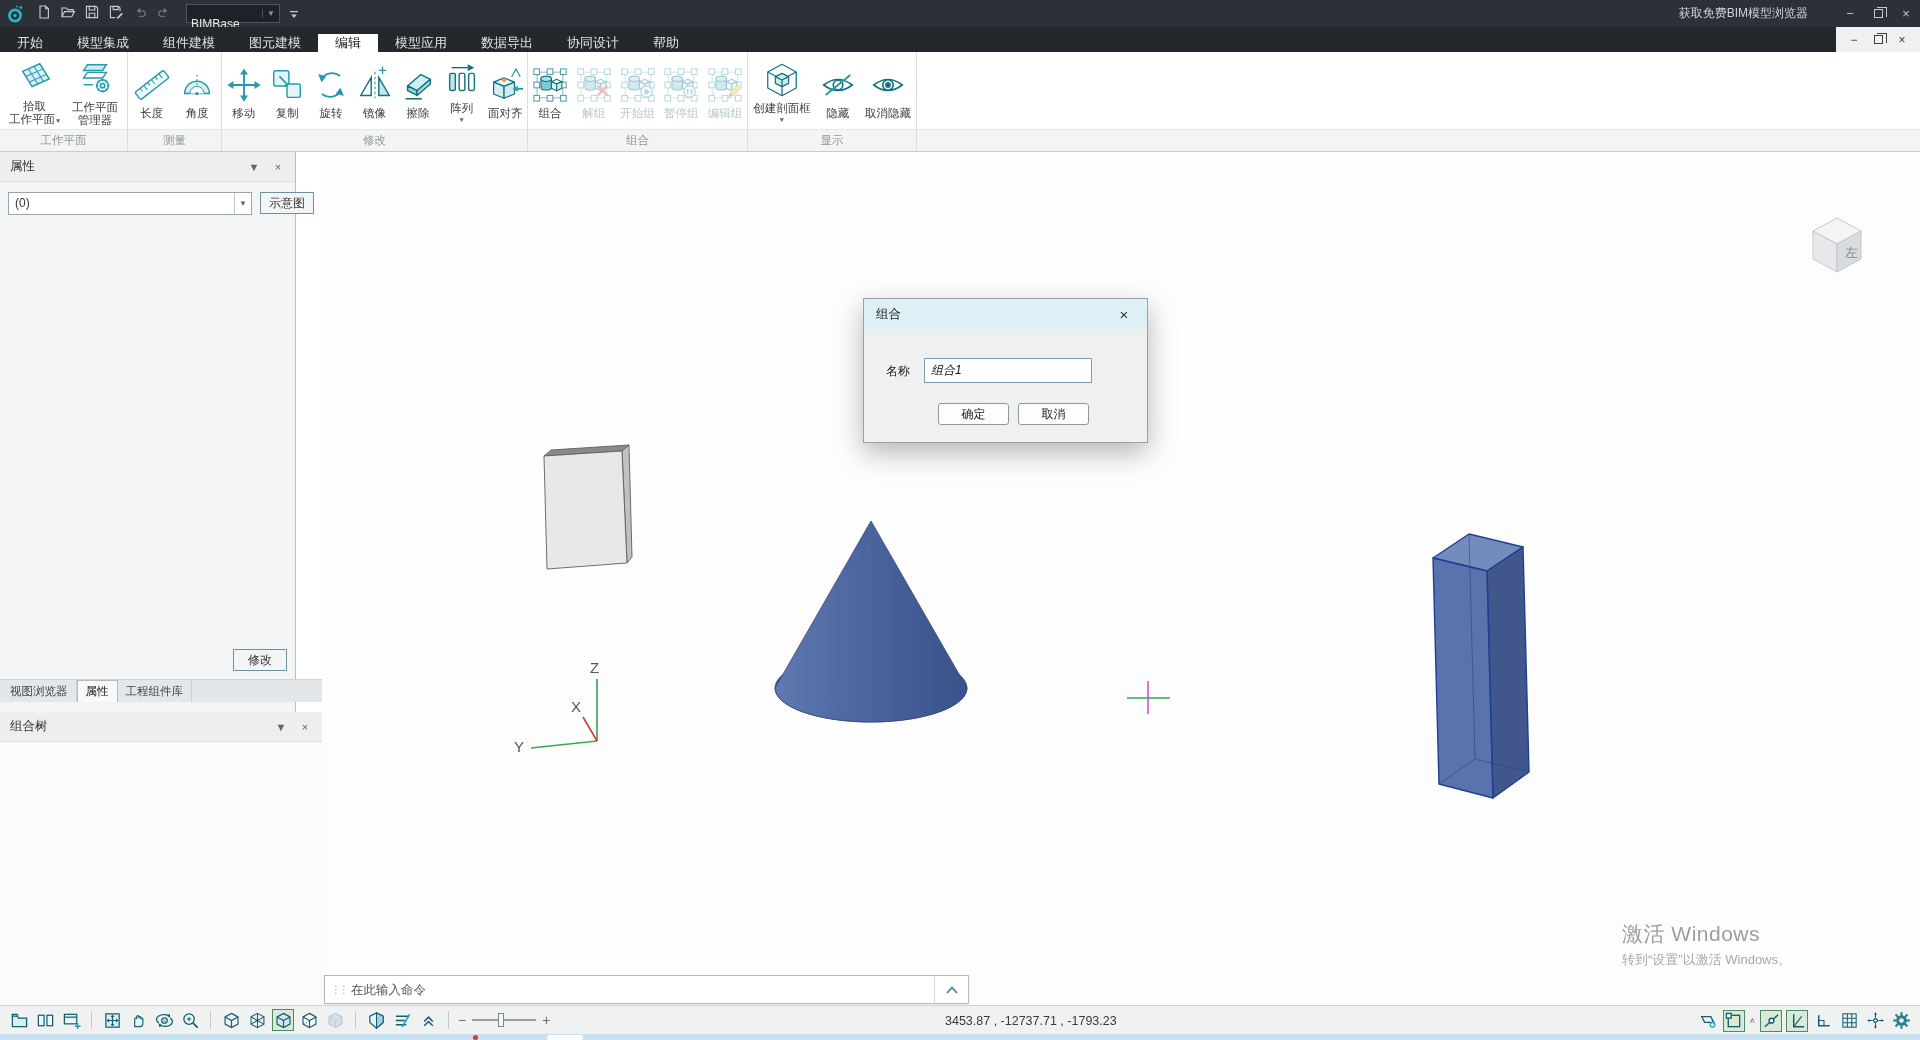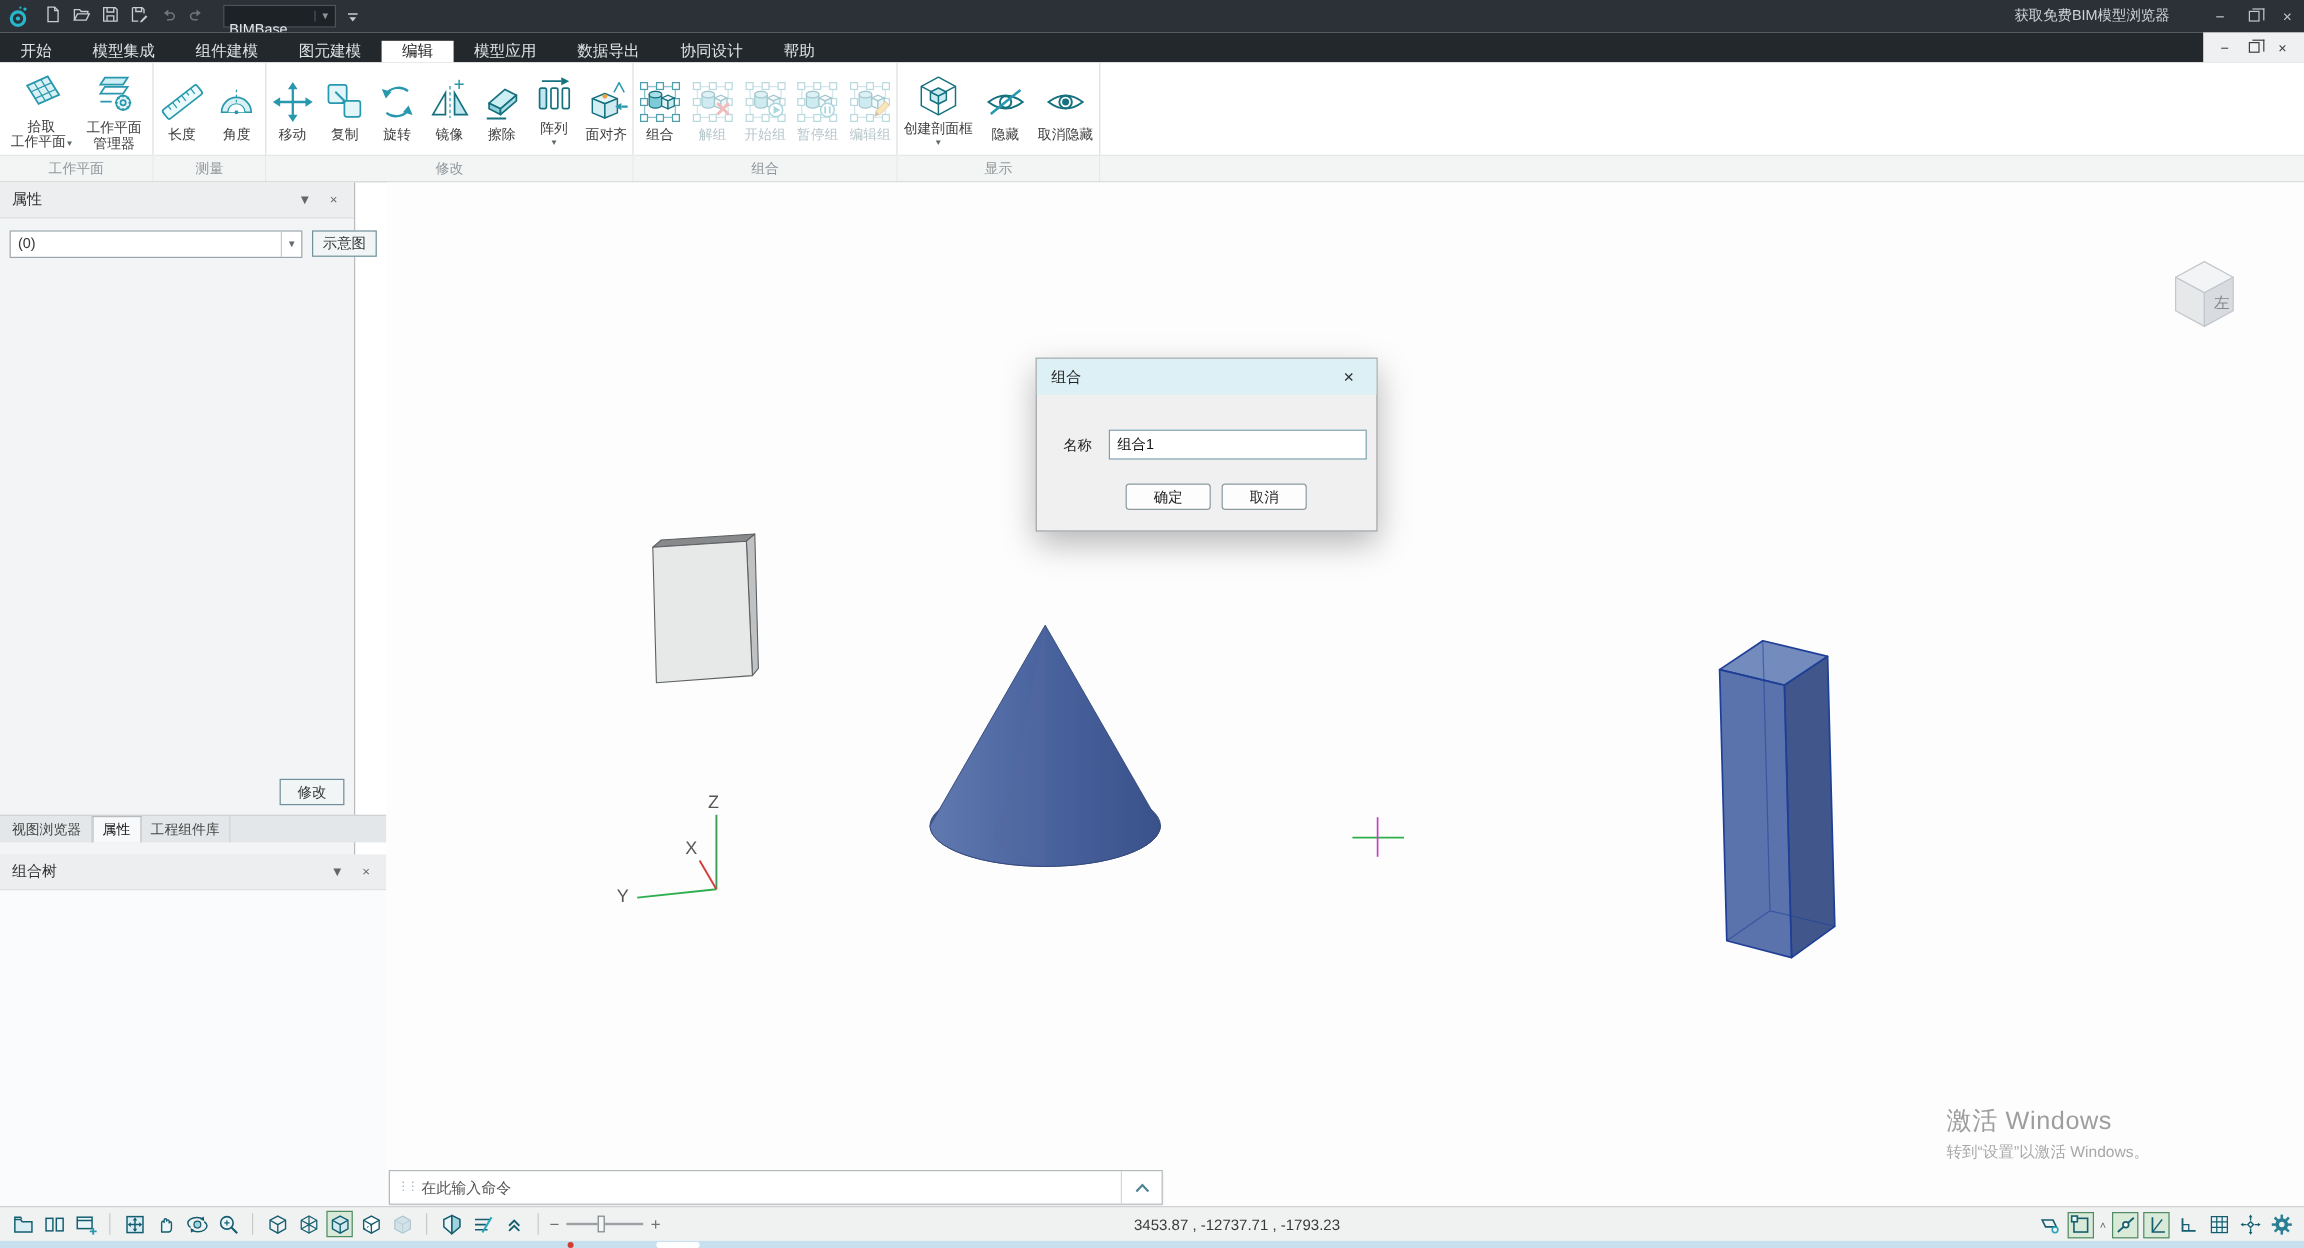--- a/index.html
+++ b/index.html
@@ -73,21 +73,21 @@
   #cmdbar .drag { color:#9ab3ba; font-size:10px; line-height:9px; padding:0 4px 0 6px; letter-spacing:-2px; }
   #cmdbar input { flex:1; border:none; outline:none; font-size:12.5px; color:#555; background:transparent; font-family:inherit; }
   #cmdbar input::placeholder { color:#555; opacity:1; }
   #cmd-expand { width:34px; align-self:stretch; border-left:1px solid #d4d8da; display:flex; align-items:center; justify-content:center; }
 
   
   #dialog { position:absolute; left:863px; top:298px; width:285px; height:145px; background:#f0f0f0; border:1px solid #9aa0a4; box-shadow:0 10px 26px rgba(0,0,0,.28); }
   #dlg-title { height:30px; background:var(--dialog-title-bg); display:flex; align-items:center; padding:0 12px; font-size:12.5px; color:#222; }
   #dlg-close { margin-left:auto; width:22px; height:22px; display:flex; align-items:center; justify-content:center; font-size:15px; color:#333; }
   #dlg-name-label { position:absolute; left:22px; top:64px; font-size:12px; color:#222; }
-  #dlg-input { position:absolute; left:60px; top:59px; width:215px; height:25px; border:1px solid #7aa0b0; background:#fff; font-size:12px; color:#111; padding:0 6px; font-family:inherit; outline:none; }
+  #dlg-input { position:absolute; left:60px; top:59px; width:168px; height:25px; border:1px solid #7aa0b0; background:#fff; font-size:12px; color:#111; padding:0 6px; font-family:inherit; outline:none;font-style:italic; }
   .dlg-btn { position:absolute; top:104px; width:71px; height:22px; background:#fdfdfd; border:1px solid #8a9aa0; border-radius:3px; font-size:12px; color:#222; display:flex; align-items:center; justify-content:center; }
   #dlg-ok { left:74px; }
   #dlg-cancel { left:154px; }
 
   
   #statusbar { position:absolute; left:0; top:1005px; width:1920px; height:29px; background:var(--statusbar-bg); border-top:1px solid #cfd2d3; display:flex; align-items:center; padding:0 8px; }
   .sbi { width:22px; height:22px; display:flex; align-items:center; justify-content:center; border:1px solid transparent; }
   .sbi svg { width:19px; height:19px; }
   .sbi.sel { background:var(--sel-green-bg); border:1px solid var(--sel-green-border); }
   .sbdiv { width:1px; height:18px; background:#c6cacc; margin:0 5px; }

